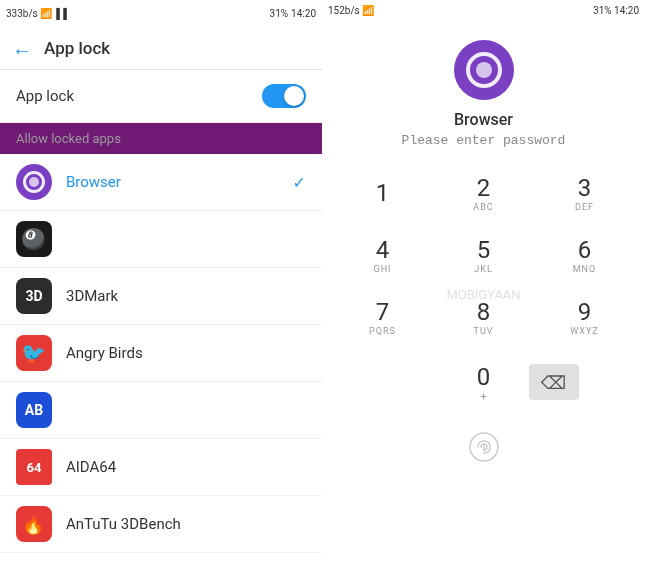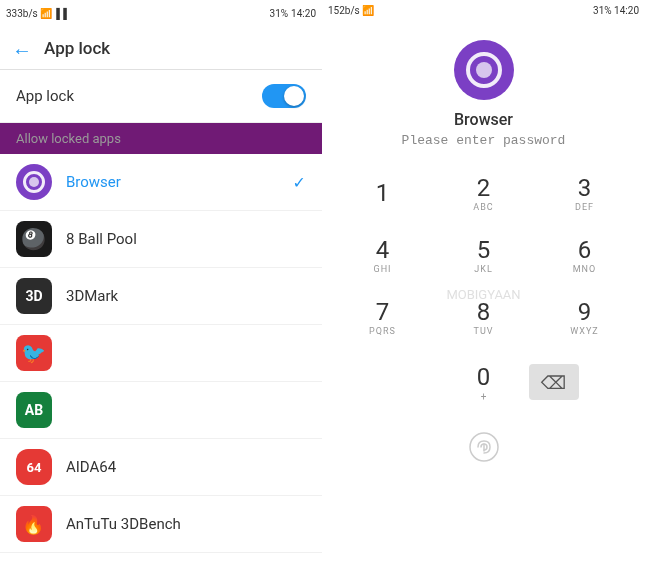--- a/index.html
+++ b/index.html
@@ -340,21 +340,21 @@
       color: rgba(150,150,150,0.3);
       font-size: 13px;
       pointer-events: none;
       white-space: nowrap;
     }
 
     
     .icon-8ball { background: #1a1a1a; }
     .icon-3dmark { background: #2c2c2c; }
     .icon-angry { background: #e53935; }
-    .icon-andro { background: #15803d; }
+    .icon-andro { background: #1d4ed8; }
     .icon-antutu { background: #e53935; }
 
     .left-panel { position: relative; }
 
     .app-item.browser-item .app-name { color: #2196F3; }
   </style>
 </head>
 <body>
 
 <div class="left-panel">
@@ -399,44 +399,44 @@
         </div>
       </div>
       <span class="app-name" style="color:#2196F3;">Browser</span>
       <span class="checkmark">✓</span>
     </div>
 
     <div class="app-item">
       <div class="app-icon icon-8ball">
         <span style="font-size:20px;">🎱</span>
       </div>
-      <span class="app-name">8 Ball Pool</span>
     </div>
 
     <div class="app-item">
       <div class="app-icon icon-3dmark">
         <span style="font-size:14px; font-weight:bold;">3D</span>
       </div>
       <span class="app-name">3DMark</span>
     </div>
 
     <div class="app-item">
       <div class="app-icon icon-angry">
         <span style="font-size:20px;">🐦</span>
       </div>
+      <span class="app-name">Angry Birds</span>
     </div>
 
     <div class="app-item">
       <div class="app-icon icon-andro">
         <span style="font-size:14px; font-weight:bold;">AB</span>
       </div>
     </div>
 
     <div class="app-item">
-      <div class="app-icon" style="background:#e53935; border-radius:12px;">
+      <div class="app-icon" style="background:#e53935; border-radius:4px;">
         <span style="font-size:13px; font-weight:bold; color:#fff;">64</span>
       </div>
       <span class="app-name">AIDA64</span>
     </div>
 
     <div class="app-item">
       <div class="app-icon icon-antutu">
         <span style="font-size:18px;">🔥</span>
       </div>
       <span class="app-name">AnTuTu 3DBench</span>

